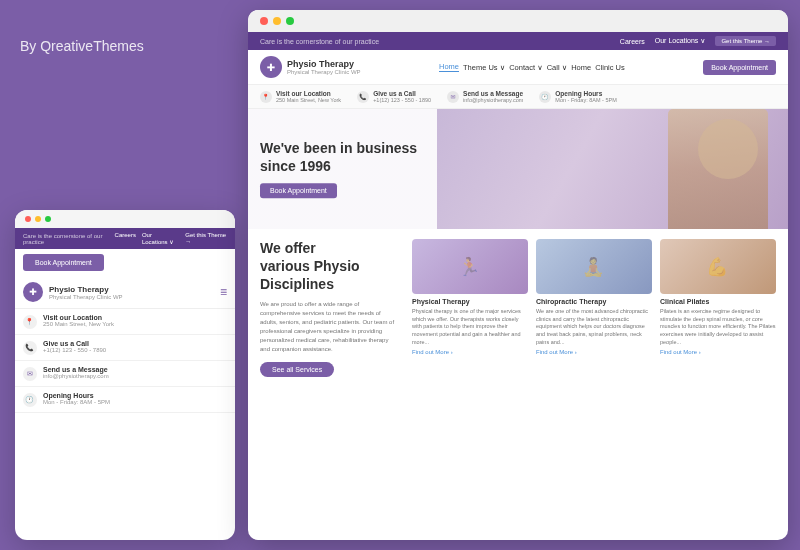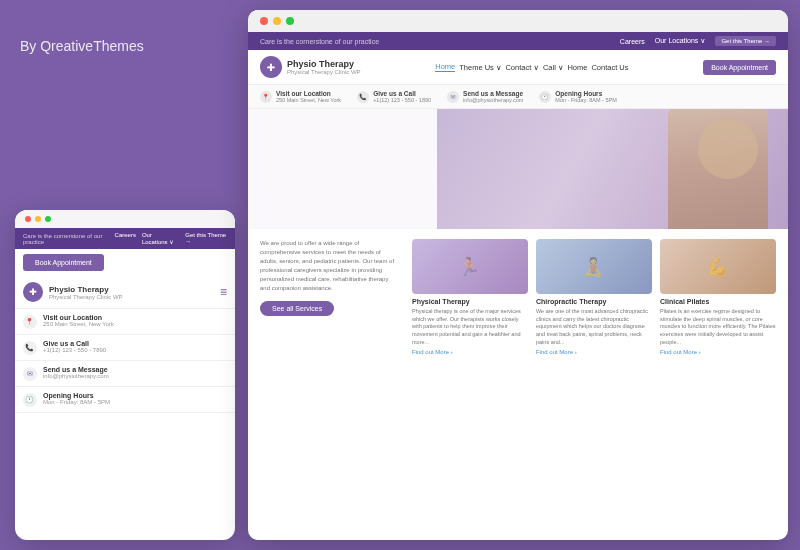--- a/index.html
+++ b/index.html
@@ -566,21 +566,21 @@
         <div class="name">Physio Therapy</div>
         <div class="sub">Physical Therapy Clinic WP</div>
       </div>
     </div>
     <div class="desktop-menu">
       <span class="active">Home</span>
       <span>Theme Us ∨</span>
       <span>Contact ∨</span>
       <span>Call ∨</span>
       <span>Home</span>
-      <span>Contact Us</span>
+      <span>Clinic Us</span>
     </div>
     <button class="desktop-book-btn">Book Appointment</button>
   </div>
 
   <div class="desktop-info-bar">
     <div class="desktop-info-item">
       <div class="desktop-info-icon">📍</div>
       <div class="desktop-info-text">
         <div class="label">Visit our Location</div>
         <div class="value">250 Main Street, New York</div>
@@ -611,24 +611,36 @@
 
   <div class="desktop-hero">
     <div class="hero-bg">
 
       <div style="width:100%;height:100%;background:linear-gradient(120deg,#c8b8d8 0%,#d8c8e0 40%,#b8a0c8 100%);position:relative;overflow:hidden;">
 
         <div style="position:absolute;right:20px;top:0;width:100px;height:120px;background:linear-gradient(to bottom,#d4b896 0%,#c09878 50%,#b08868 100%);border-radius:5px 5px 0 0;opacity:0.7;"></div>
         <div style="position:absolute;right:30px;top:10px;width:60px;height:60px;background:#d4b896;border-radius:50%;opacity:0.6;"></div>
       </div>
     </div>
+    <div class="hero-text">
+      <h2>
+        <span>We've been in business</span><br>
+        <span>since 1996</span>
+      </h2>
+      <button class="hero-book-btn">Book Appointment</button>
+    </div>
   </div>
 
   <div class="desktop-content">
     <div class="content-left">
+      <h3>
+        <span>We offer</span><br>
+        <span>various Physio</span><br>
+        <span>Disciplines</span>
+      </h3>
       <p>We are proud to offer a wide range of comprehensive services to meet the needs of adults, seniors, and pediatric patients. Our team of professional caregivers specialize in providing personalized medical care, rehabilitative therapy and companion assistance.</p>
       <button class="see-all-btn">See all Services</button>
     </div>
     <div class="content-cards">
       <div class="service-card">
         <div class="card-img physical">
           <div class="card-img-inner">🏃</div>
         </div>
         <div class="card-title">Physical Therapy</div>
         <div class="card-desc">Physical therapy is one of the major services which we offer. Our therapists works closely with patients to help them improve their movement potential and gain a healthier and more...</div>

